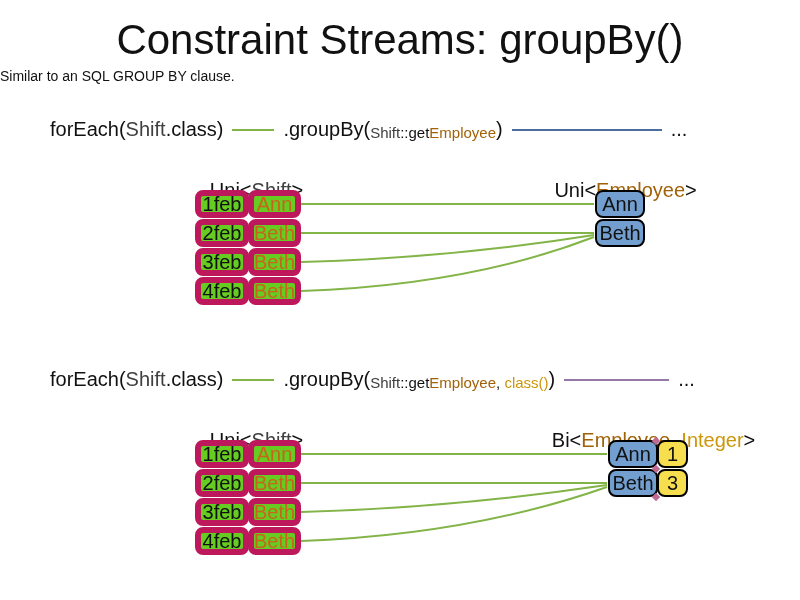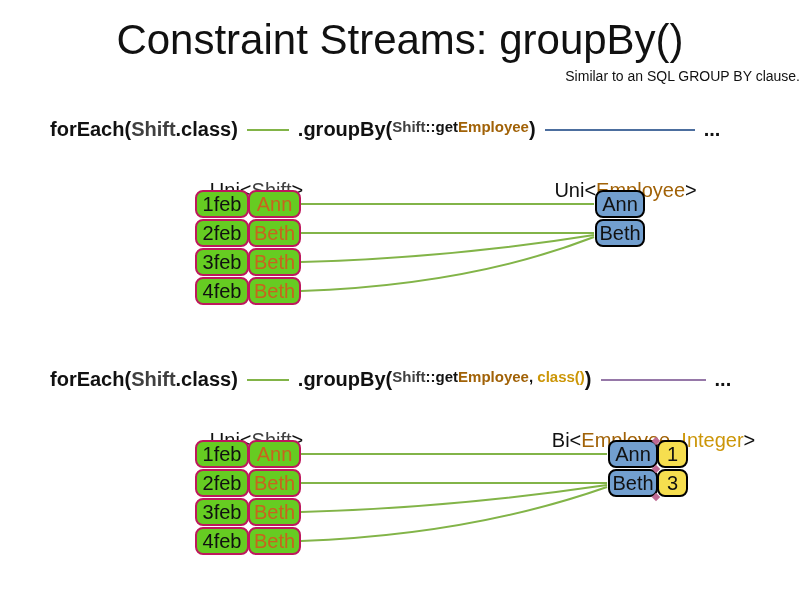--- a/index.html
+++ b/index.html
@@ -3,42 +3,42 @@
 <meta charset="utf-8">
 <style>
   html, body { margin:0; padding:0; }
   body {
     width:800px; height:600px; position:relative; overflow:hidden;
     background:#ffffff; font-family:"Liberation Sans", sans-serif; color:#111;
   }
   .abs { position:absolute; }
 
   .title { top:16px; left:0; width:800px; text-align:center; font-size:42px; line-height:1.15; color:#111; }
-  .subtitle { top:68px; left:0; width:800px; text-align:right; font-size:14px; color:#111; }
+  .subtitle { top:68px; left:0; width:800px; text-align:left; font-size:14px; color:#111; }
 
-  .code-line { display:flex; align-items:flex-start; white-space:pre; font-size:20px; color:#111;font-weight:bold; }
+  .code-line { display:flex; align-items:flex-end; white-space:pre; font-size:20px; color:#111; }
   .sm { font-size:15px; }
   .t-green { color:#404040; }
   .t-blue  { color:#a16207; }
   .t-gold  { color:#CC9608; }
 
   .connector { align-self:center; height:0; border-top:2px solid; margin:0 9px; }
   .line-green  { width:42px;  border-color:#82B448; }
   .line-blue   { width:150px; border-color:#4C6E9E; }
   .line-purple { width:105px; border-color:#9678A8; }
 
   .type-label { font-size:20px; white-space:pre; transform:translateX(-50%); }
 
   svg.wires { position:absolute; left:0; top:0; z-index:0; }
   .boxlayer { z-index:1; }
 
   .shift-table { display:flex; flex-direction:column; }
   .shift-row { display:flex; margin-bottom:1px; }
   .cell {
-    box-sizing:border-box; height:28px; border:2px solid #be185d; border-radius:8px;
+    box-sizing:border-box; height:28px; border:6px solid #be185d; border-radius:8px;
     background:#66CC22; display:flex; align-items:center; justify-content:center;
     font-size:20px;
   }
   .cell-date { width:54px; color:#111; }
   .cell-name { width:53px; margin-left:-1px; color:#C8641E; }
 
   .result-col { display:flex; flex-direction:column; }
   .result-row { display:flex; margin-bottom:1px; }
   .emp-box {
     box-sizing:border-box; width:50px; height:28px; border:2px solid #000; border-radius:8px;

